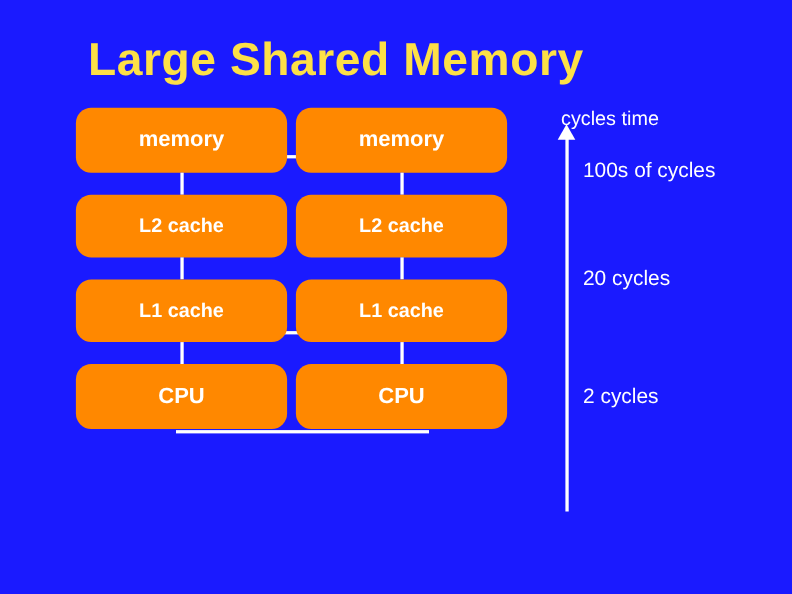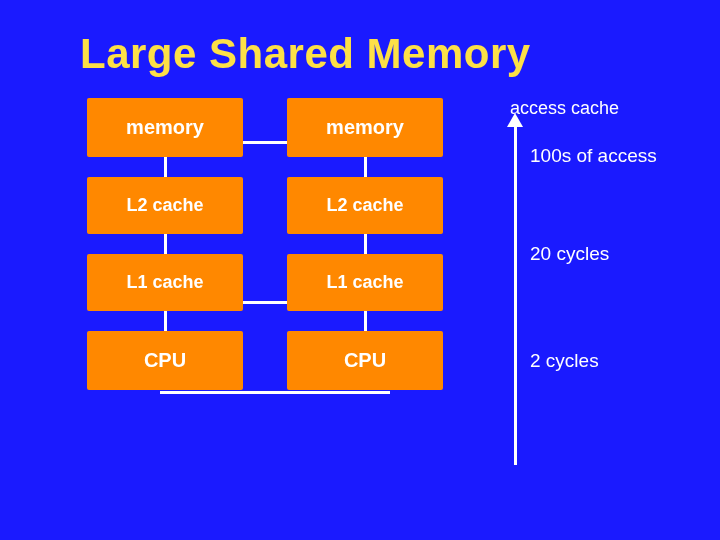--- a/index.html
+++ b/index.html
@@ -42,23 +42,23 @@
       gap: 0;
       width: 170px;
     }
 
     .box {
       background-color: #ff8800;
       color: white;
       font-size: 20px;
       font-weight: bold;
       text-align: center;
-      width: 156px;
+      width: 192px;
       padding: 18px 10px;
-      border-radius: 2px;
+      border-radius: 14px;
       position: relative;
       z-index: 2;
     }
 
     .connector {
       width: 3px;
       height: 20px;
       background: white;
       z-index: 2;
     }
@@ -146,23 +146,23 @@
         <div class="box" style="font-size:18px;">L2 cache</div>
         <div class="connector"></div>
         <div class="box" style="font-size:18px;">L1 cache</div>
         <div class="connector"></div>
         <div class="box">CPU</div>
       </div>
     </div>
   </div>
 
   <div class="access-time-area">
-    <div class="access-time-label">access cache</div>
+    <div class="access-time-label">cycles time</div>
     <div style="position: relative;">
       <div class="access-time-arrow"></div>
       <div class="cycle-labels">
-        <span class="cycle-label" style="top: 20px;">100s of access</span>
+        <span class="cycle-label" style="top: 20px;">100s of cycles</span>
         <span class="cycle-label" style="top: 118px;">20 cycles</span>
         <span class="cycle-label" style="top: 225px;">2 cycles</span>
       </div>
     </div>
   </div>
 </div>
 
 </body></html>

